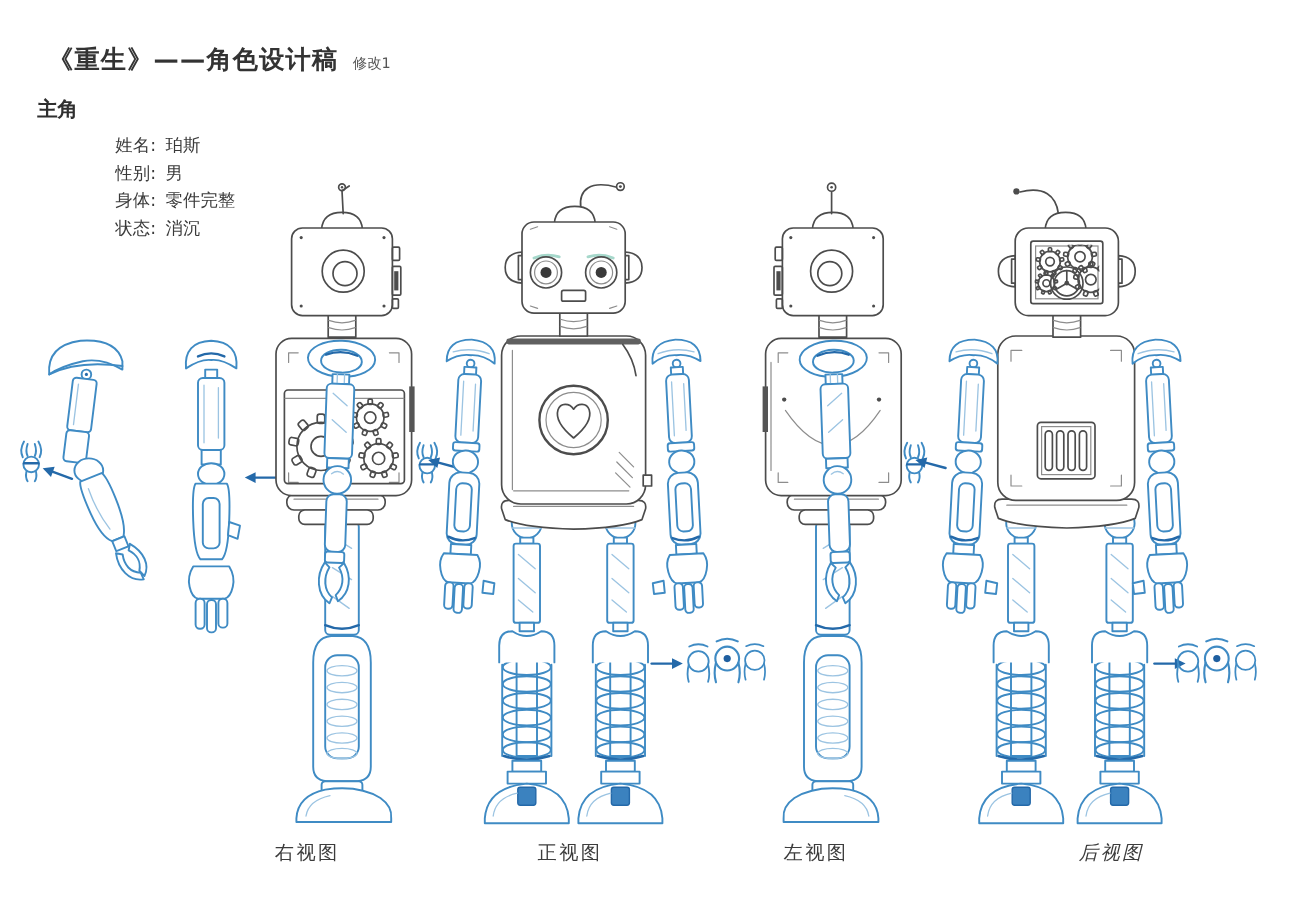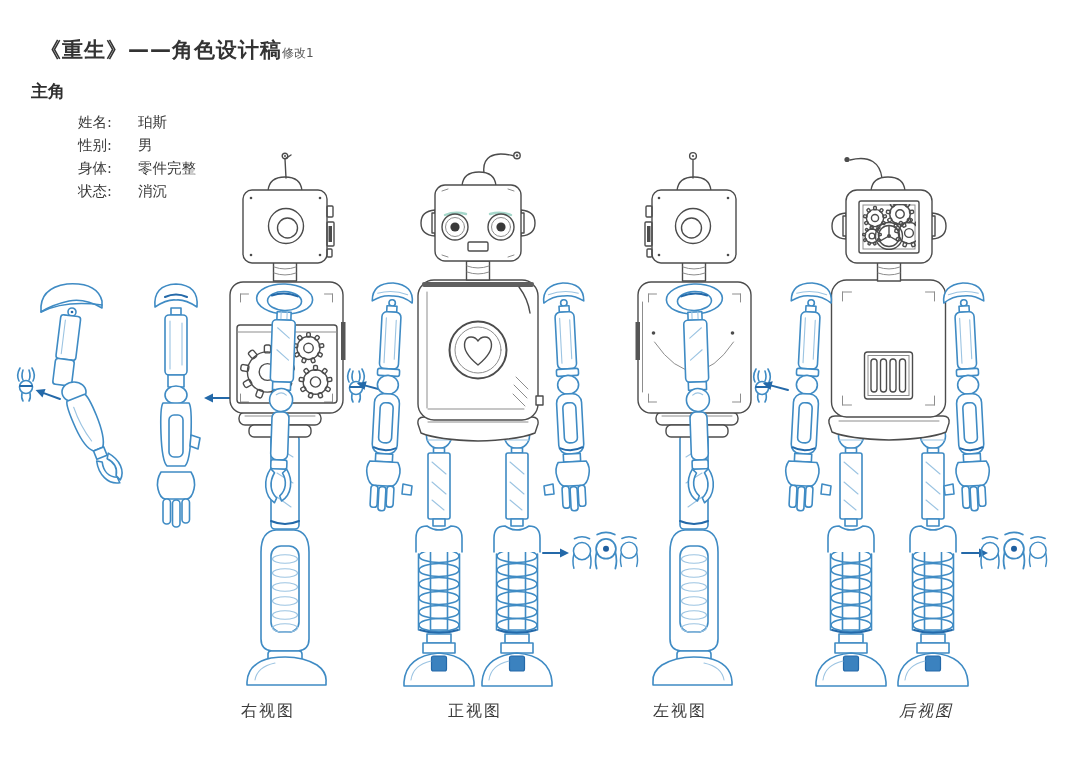--- a/index.html
+++ b/index.html
@@ -1,25 +1,25 @@
 <!DOCTYPE html>
 <html><head>
 <meta charset="utf-8">
 <style>
   html,body{margin:0;padding:0;background:#ffffff;}
   body{width:1080px;height:763px;position:relative;overflow:hidden;
        font-family:"DejaVu Sans","Liberation Sans",sans-serif;color:#2e2e2e;}
   .abs{position:absolute;}
-  .title-row{left:40px;top:36px;display:flex;align-items:baseline;gap:0;}
+  .title-row{left:40px;top:36px;display:flex;align-items:baseline;gap:12px;}
   .title-row h1{margin:0;font-size:21px;font-weight:bold;letter-spacing:1px;color:#333;}
   .rev{font-size:12px;color:#555;}
   .section{left:31px;top:80px;margin:0;font-size:17px;font-weight:bold;color:#2f2f2f;}
   .meta{left:78px;top:113px;display:flex;flex-direction:column;gap:5px;}
   .field{display:flex;font-size:14.5px;color:#3a3a3a;line-height:18px;}
-  .flabel{width:52px;}
+  .flabel{width:52px;text-align:right;}
   .fvalue{margin-left:8px;}
   .caption{top:701px;transform:translateX(-50%);font-size:16px;letter-spacing:2px;color:#3c3c3c;white-space:nowrap;}
   svg.art{position:absolute;left:0;top:0;width:1080px;height:763px;}
   
   svg .k {stroke:#4c4c4c;fill:none;stroke-width:1.4;stroke-linecap:round;stroke-linejoin:round;}
   svg .kf{stroke:#4c4c4c;fill:#ffffff;stroke-width:1.4;stroke-linecap:round;stroke-linejoin:round;}
   svg .kt{stroke:#8d8d8d;fill:none;stroke-width:1;stroke-linecap:round;}
   
   svg .b {stroke:#3f8bc4;fill:none;stroke-width:1.6;stroke-linecap:round;stroke-linejoin:round;}
   svg .bf{stroke:#3f8bc4;fill:#ffffff;stroke-width:1.6;stroke-linecap:round;stroke-linejoin:round;}
@@ -421,16 +421,16 @@
 
   <g>
     <use href="#arrowR" transform="translate(962,553)"></use>
     <use href="#kneej" transform="translate(990,553) scale(0.95)"></use>
     <use href="#kneej" transform="translate(1014,551) scale(1.1)"></use>
     <circle cx="1014" cy="548.8" r="3" fill="#1f5fa0" stroke="none"></circle>
     <use href="#kneej" transform="translate(1038,552) scale(0.9)"></use>
   </g>
 </svg>
 
-<div class="abs caption" style="left:268px;">右视图</div>
+<div class="abs caption" style="left:256px;">右视图</div>
 <div class="abs caption" style="left:475px;">正视图</div>
 <div class="abs caption" style="left:668px;margin-left:12px;">左视图</div>
 <div class="abs caption" style="left:926px;font-style:italic;">后视图</div>
 
 </body></html>

